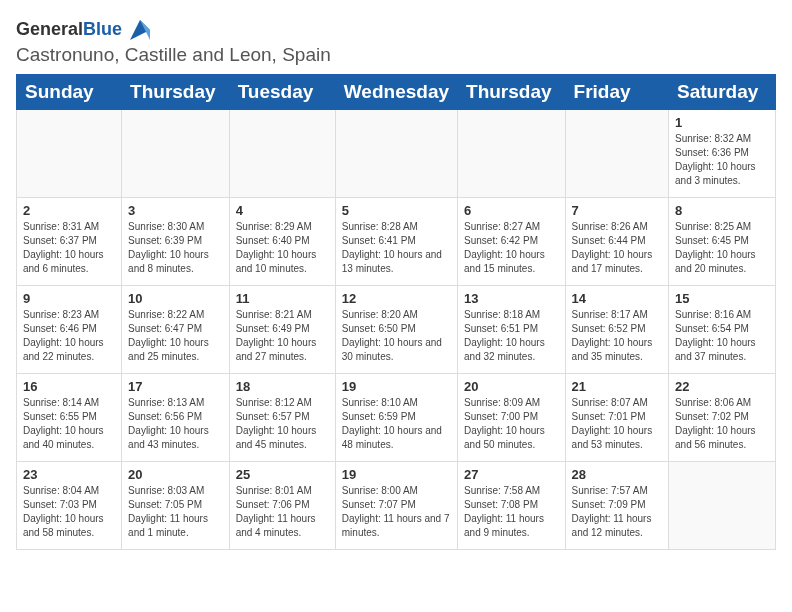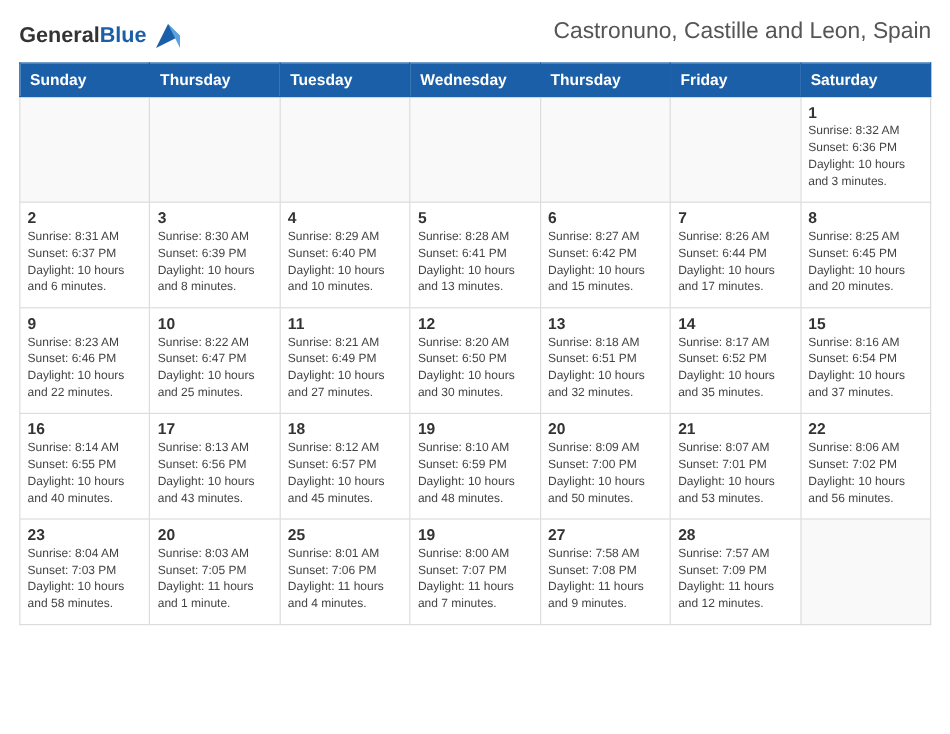--- a/index.html
+++ b/index.html
@@ -5,23 +5,23 @@
     * { box-sizing: border-box; margin: 0; padding: 0; }
     body {
       font-family: Arial, sans-serif;
       background: #fff;
       width: 792px;
       min-height: 612px;
       padding: 16px;
     }
     .header {
       display: flex;
-      justify-content: space-between;
       align-items: flex-start;
       margin-bottom: 8px;
+      flex-direction: column;
     }
     .logo {
       display: flex;
       align-items: center;
     }
     .logo-text {
       font-size: 18px;
       font-weight: bold;
       line-height: 1.1;
     }
@@ -45,21 +45,21 @@
       color: #555;
     }
     .calendar {
       width: 100%;
       border-collapse: collapse;
       border: 1px solid #ccc;
     }
     .calendar th {
       background: #1a5fa8;
       color: #fff;
-      font-size: 13px;
+      font-size: 19px;
       font-weight: bold;
       padding: 6px 8px;
       text-align: left;
       border: 1px solid #1a5fa8;
     }
     .calendar td {
       vertical-align: top;
       padding: 5px 6px;
       font-size: 10.5px;
       color: #333;

